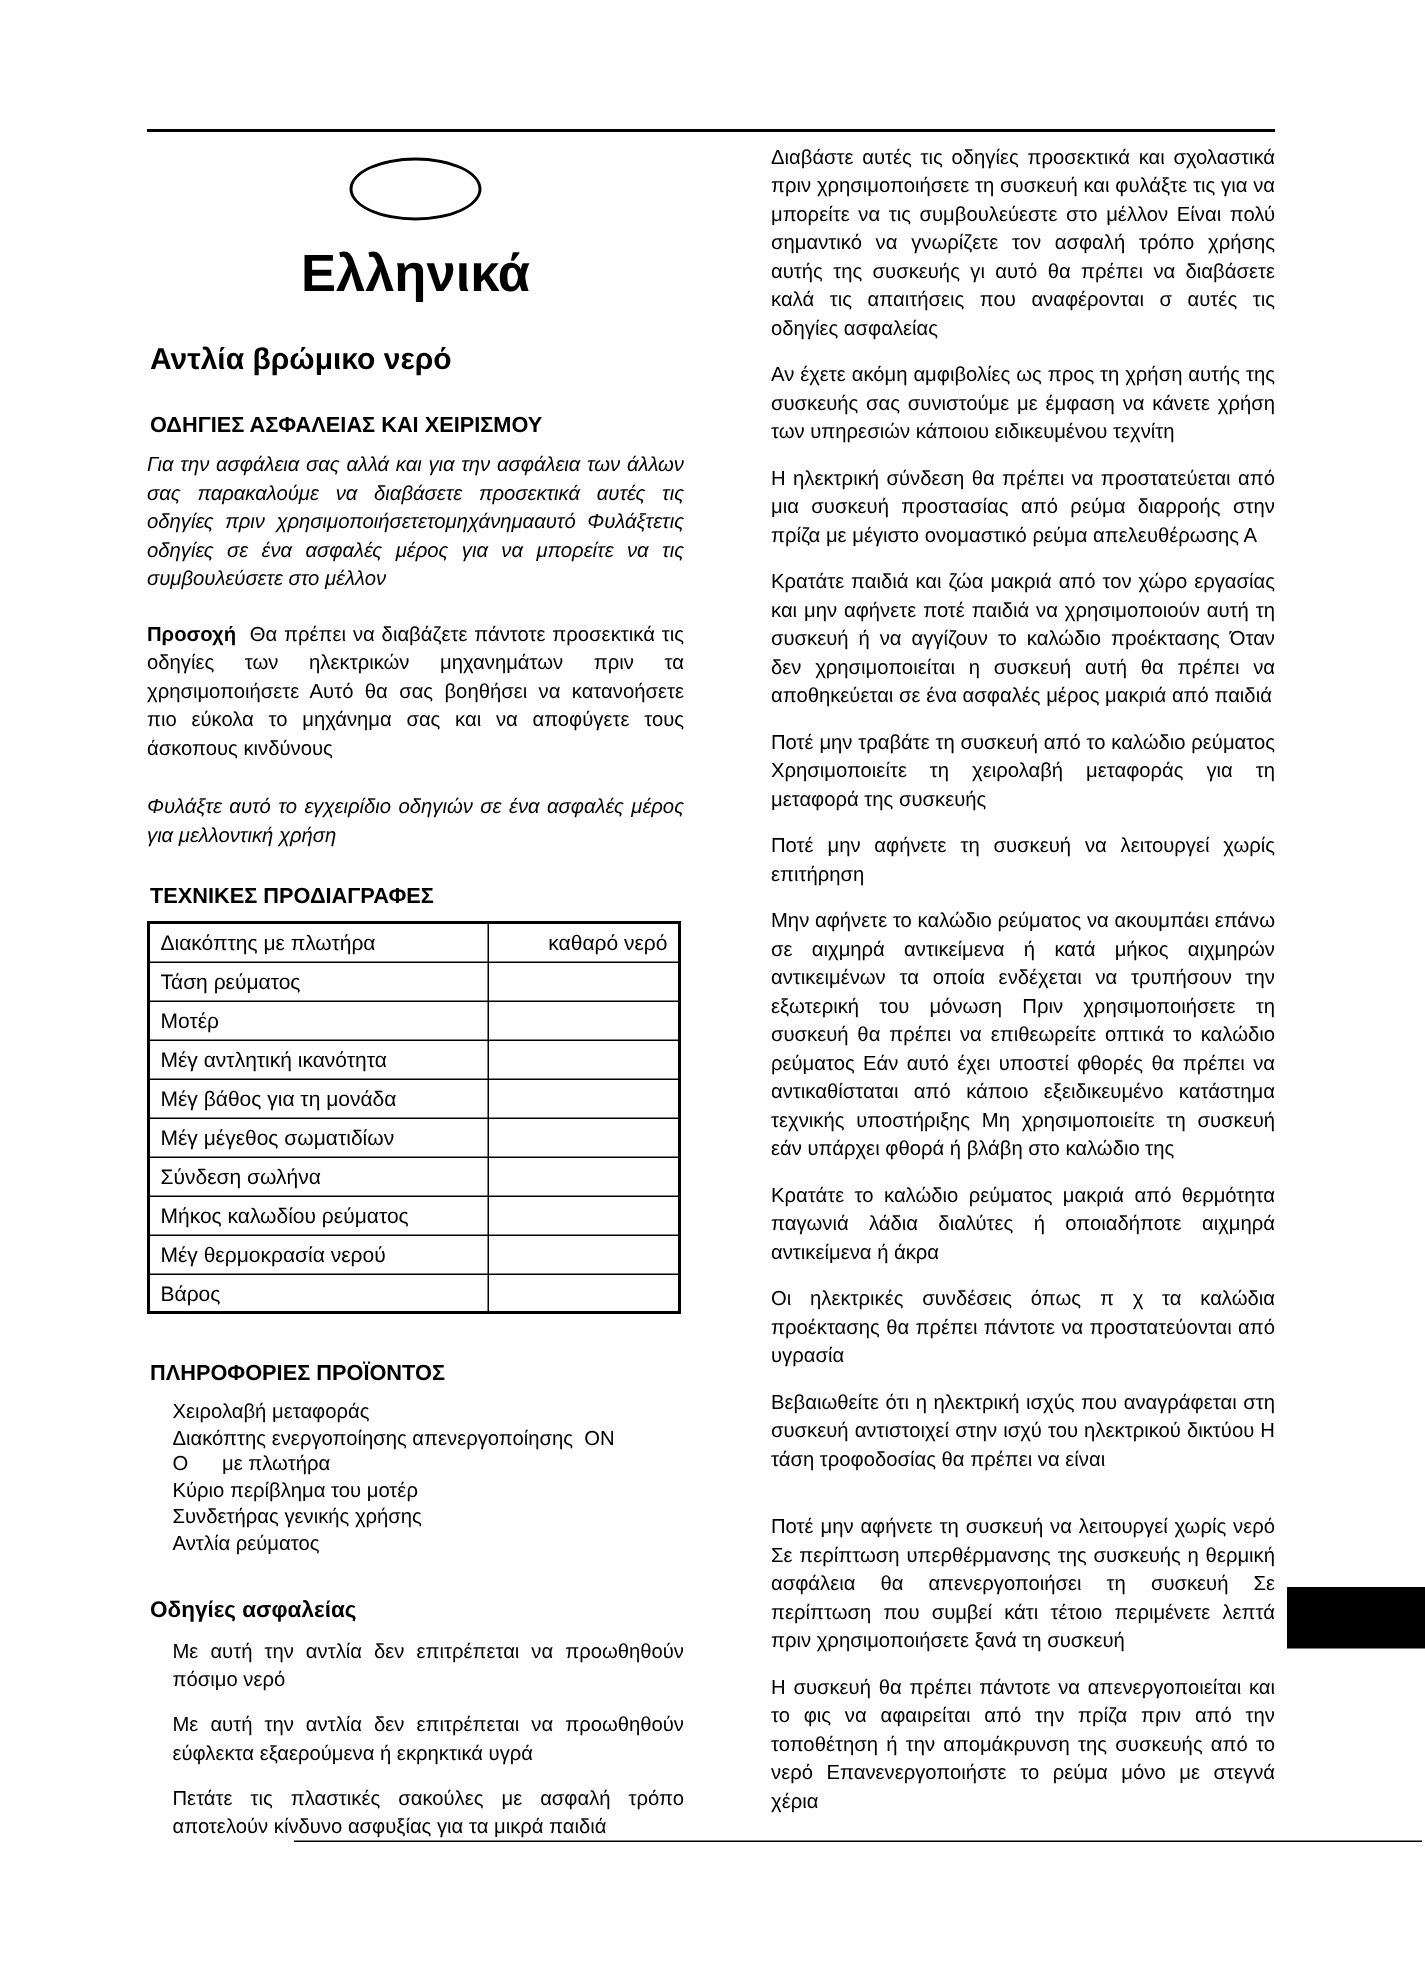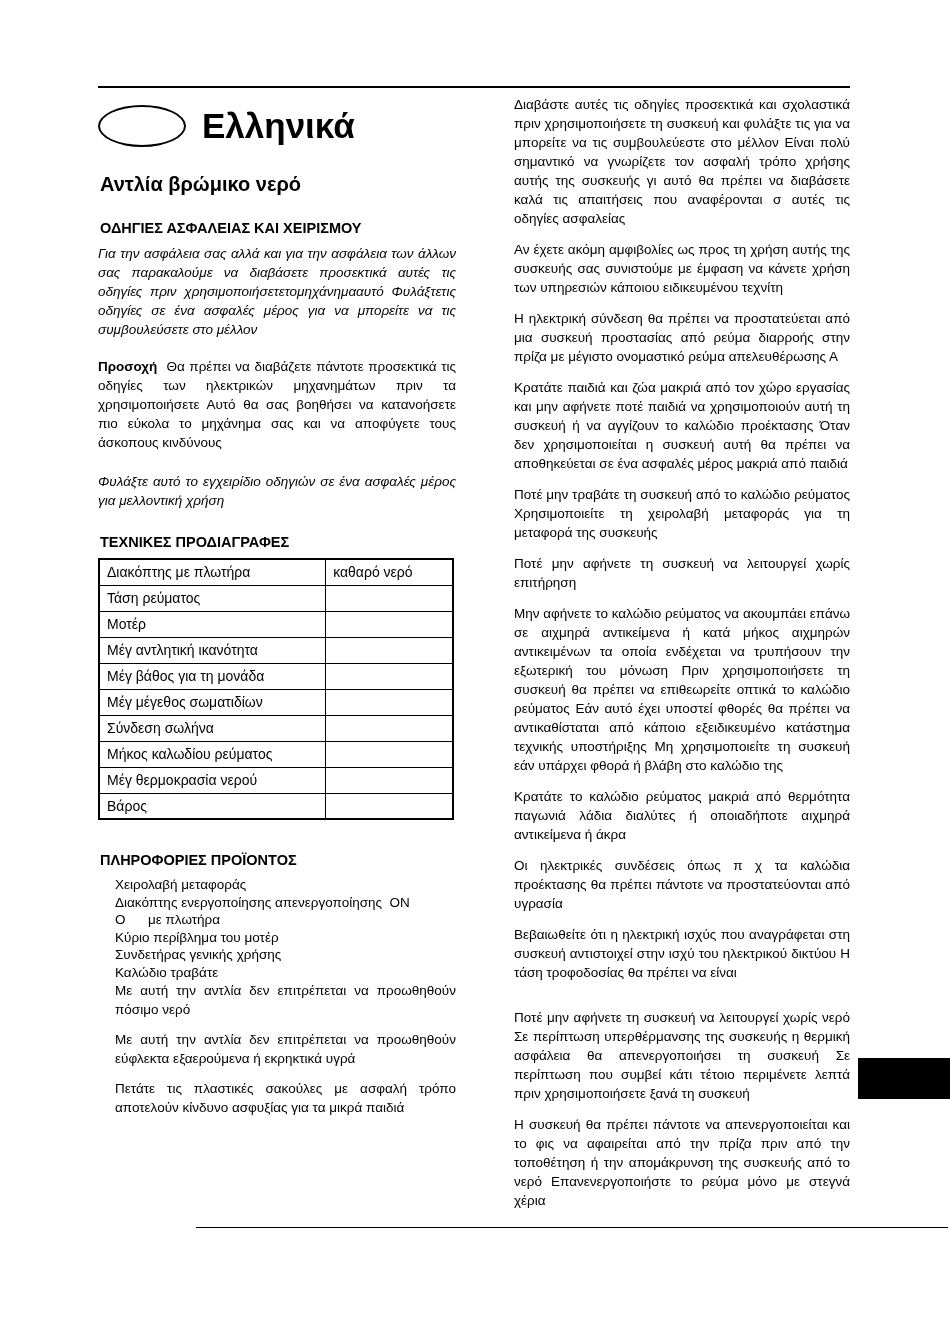--- a/index.html
+++ b/index.html
@@ -22,21 +22,21 @@
   }
   .top-rule {
     margin-top: 86px;
     height: 2px;
     background: #000;
   }
   .columns { display: flex; }
   .col-left { width: 358px; flex: 0 0 358px; }
   .col-right { width: 336px; flex: 0 0 336px; margin-left: 58px; padding-top: 7px; }
 
-  .header-row { display: flex; align-items: center; gap: 16px; margin-top: 17px; }
+  .header-row { display: flex; align-items: center; gap: 16px; margin-top: 17px; flex-direction: column; }
   .oval {
     width: 88px; height: 42px;
     border: 2px solid #000;
     border-radius: 50%;
     flex: 0 0 auto;
   }
   .lang-title { font-size: 35px; font-weight: bold; margin: 0; }
   .product-title { font-size: 20px; font-weight: bold; margin: 26px 0 0 2px; }
 
   h3.section-heading { font-size: 14.5px; font-weight: bold; margin: 24px 0 8px 2px; }
@@ -57,21 +57,21 @@
     margin-top: 8px;
     border: 2px solid #000;
   }
   table.specs td {
     border: 1px solid #000;
     height: 26px;
     padding: 2px 7px;
     font-size: 14px;
   }
   table.specs td.label-cell { width: 228px; }
-  table.specs td.value-cell { width: 128px; text-align: left; }
+  table.specs td.value-cell { width: 128px; text-align: right; }
 
   .product-list { margin: 6px 0 0 17px; }
   .product-list .line {
     line-height: 17.5px;
     white-space: pre-wrap;
   }
 
   .safety-item { margin: 0 0 11px 17px !important; }
 
   .col-right p.gap-before { margin-top: 26px; }
@@ -167,23 +167,24 @@
       </table>
 
       <h3 class="section-heading" style="margin-top:32px">ΠΛΗΡΟΦΟΡΙΕΣ ΠΡΟΪΟΝΤΟΣ</h3>
 
       <div class="product-list">
         <div class="line">Χειρολαβή μεταφοράς</div>
         <div class="line">Διακόπτης ενεργοποίησης απενεργοποίησης  ON</div>
         <div class="line">Ο      με πλωτήρα</div>
         <div class="line">Κύριο περίβλημα του μοτέρ</div>
         <div class="line">Συνδετήρας γενικής χρήσης</div>
-        <div class="line">Καλώδιο τραβάτε</div>
+        <div class="line">Αντλία ρεύματος</div>
       </div>
 
+      <h4 class="sub-heading">Οδηγίες ασφαλείας</h4>
 
       <p class="safety-item">Με αυτή την αντλία δεν επιτρέπεται να προωθηθούν πόσιμο νερό</p>
       <p class="safety-item">Με αυτή την αντλία δεν επιτρέπεται να προωθηθούν εύφλεκτα  εξαερούμενα ή εκρηκτικά υγρά</p>
       <p class="safety-item">Πετάτε τις πλαστικές σακούλες με ασφαλή τρόπο αποτελούν κίνδυνο ασφυξίας για τα μικρά παιδιά</p>
 
     </div>
 
     <div class="col-right">
       <p>Διαβάστε αυτές τις οδηγίες προσεκτικά και σχολαστικά πριν χρησιμοποιήσετε τη συσκευή και φυλάξτε τις για να μπορείτε να τις συμβουλεύεστε στο μέλλον  Είναι πολύ σημαντικό να γνωρίζετε τον ασφαλή τρόπο χρήσης αυτής της συσκευής  γι αυτό θα πρέπει να διαβάσετε καλά τις απαιτήσεις που αναφέρονται σ  αυτές τις οδηγίες ασφαλείας</p>
       <p>Αν έχετε ακόμη αμφιβολίες ως προς τη χρήση αυτής της συσκευής  σας συνιστούμε με έμφαση να κάνετε χρήση των υπηρεσιών κάποιου ειδικευμένου τεχνίτη</p>

